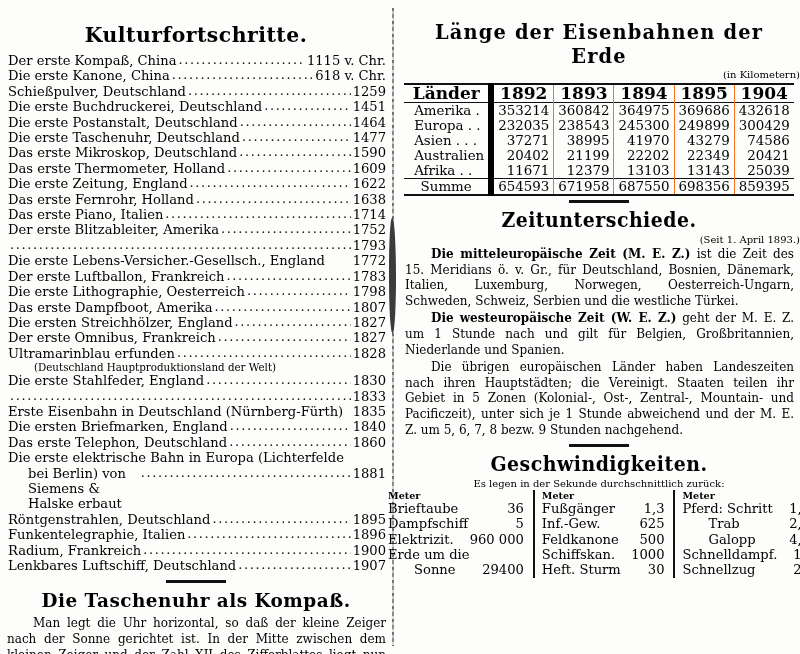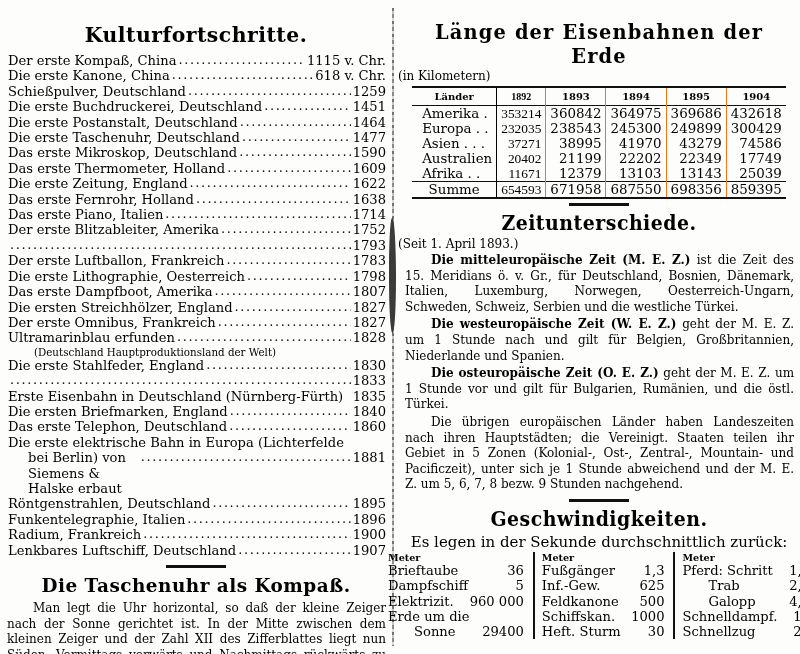--- a/index.html
+++ b/index.html
@@ -29,21 +29,21 @@
   .page{position:absolute;top:0;height:549px;}
   .page-left{left:0;width:392px;}
   .page-right{left:398px;width:402px;}
   h1.sect{
     font-size:21px;font-weight:bold;text-align:center;
     margin:0;letter-spacing:.5px;
     font-family:"DejaVu Serif",serif;
     transform:scaleX(.97);
   }
   h1.sect.wide{font-size:20px;letter-spacing:1.2px;}
-  .subhead{font-size:12px;text-align:left;margin:1px 0 2px 0;}
+  .subhead{font-size:10px;text-align:right;margin:1px 0 2px 0;}
 
   .rule{width:60px;height:3px;background:#111;margin:7px auto 6px auto;}
 
   
   .chron{margin:6px 6px 0 8px;font-size:13.1px;line-height:15.4px;}
   .crow{display:flex;align-items:baseline;white-space:nowrap;}
   .cname{flex:0 0 auto;}
   .cdots{
     flex:1 1 auto;overflow:hidden;margin:0 2px;
     font-size:13px;letter-spacing:1.6px;color:#111;
@@ -64,36 +64,36 @@
 
   
   table.rail{
     border-collapse:collapse;margin:3px auto 0 auto;font-size:13.4px;
     width:352px;
   }
   table.rail th,table.rail td{
     padding:0 4px;text-align:right;white-space:nowrap;line-height:15px;
   }
   table.rail thead th{
-    font-size:10px;font-weight:bold;text-align:center;padding:1px 4px;
+    font-size:17px;font-weight:bold;text-align:center;padding:1px 4px;
   }
   table.rail .lands{text-align:left;padding-left:10px;}
   table.rail thead th.lands{text-align:center;padding-left:4px;}
   .rail-top{border-top:2.5px solid #111;}
   .rail-mid{border-bottom:1px solid #111;}
   .rail-sumtop{border-top:1px solid #111;}
   .rail-bot{border-bottom:2.5px solid #111;}
   table.rail td.sep,table.rail th.sep{
-    border-left:1px solid #000000;box-shadow:-3px 0 0 -2px #111;font-family:Liberation Serif, serif;
+    border-left:6px solid #000000;box-shadow:-3px 0 0 -2px #111;
   }
   table.rail td.v,table.rail th.v{border-left:1px solid #f97316;}
   table.rail tr.sum td{font-weight:normal;}
 
   
-  .speedintro{font-size:15px;text-align:center;margin:2px 0 1px 0;}
+  .speedintro{font-size:10px;text-align:center;margin:2px 0 1px 0;}
   .speeds{display:flex;justify-content:center;margin:0 4px;}
   .scol{padding:0 4px;}
   .scol.b1{border-left:2.5px solid #111;padding-left:7px;margin-left:5px;}
   .scol.b2{border-left:2.5px solid #111;padding-left:7px;margin-left:5px;}
   .smeter{font-size:9.6px;text-align:left;line-height:11px;font-weight:bold;}
   .srow{display:flex;justify-content:space-between;align-items:baseline;
         font-size:13.1px;line-height:15.3px;white-space:nowrap;gap:16px;}
   .srow .sl{text-align:left;}
   .srow .sv{text-align:right;}
   .srow.ind .sl{padding-left:26px;}
@@ -172,20 +172,25 @@
         <div class="crow">
           <span class="cname">Der erste Blitzableiter, Amerika</span>
           <span class="cdots">..........................................................................................</span>
           <span class="cyear">1752</span>
         </div>
         <div class="crow">
           <span class="cdots">..........................................................................................</span>
           <span class="cyear">1793</span>
         </div>
         <div class="crow">
+          <span class="cname">Die erste Lebens-Versicher.-Gesellsch., England</span>
+          <span class="cdots"></span>
+          <span class="cyear">1772</span>
+        </div>
+        <div class="crow">
           <span class="cname">Der erste Luftballon, Frankreich</span>
           <span class="cdots">..........................................................................................</span>
           <span class="cyear">1783</span>
         </div>
         <div class="crow">
           <span class="cname">Die erste Lithographie, Oesterreich</span>
           <span class="cdots">..........................................................................................</span>
           <span class="cyear">1798</span>
         </div>
         <div class="crow">
@@ -311,21 +316,21 @@
             <td class="v">41970</td>
             <td class="v">43279</td>
             <td class="v">74586</td>
           </tr>
           <tr>
             <td class="lands">Australien</td>
             <td class="sep">20402</td>
             <td class="v">21199</td>
             <td class="v">22202</td>
             <td class="v">22349</td>
-            <td class="v">17749</td>
+            <td class="v">20421</td>
           </tr>
           <tr class="rail-sumtop-next">
             <td class="lands">Afrika  . .</td>
             <td class="sep">11671</td>
             <td class="v">12379</td>
             <td class="v">13103</td>
             <td class="v">13143</td>
             <td class="v">25039</td>
           </tr>
           <tr class="sum rail-sumtop rail-bot">
@@ -340,21 +345,20 @@
     </table>
 
     <div class="rule" style="margin-top:4px;"></div>
 
     <h1 class="sect" style="font-size:19.5px;">Zeitunterschiede.</h1>
     <div class="subhead" style="margin-top:2px;">(Seit 1. April 1893.)</div>
 
     <div id="tz-paras">
         <p class="body"><b>Die mitteleuropäische Zeit (M. E. Z.)</b><span> ist die Zeit des 15. Meridians ö. v. Gr., für Deutschland, Bosnien, Dänemark, Italien, Luxemburg, Norwegen, Oesterreich-Ungarn, Schweden, Schweiz, Serbien und die westliche Türkei.</span></p>
         <p class="body"><b>Die westeuropäische Zeit (W. E. Z.)</b><span> geht der M. E. Z. um 1 Stunde nach und gilt für Belgien, Großbritannien, Niederlande und Spanien.</span></p>
-        <p class="body"><b>Die osteuropäische Zeit (O. E. Z.)</b><span> geht der M. E. Z. um 1 Stunde vor und gilt für Bulgarien, Rumänien, und die östl. Türkei.</span></p>
         <p class="body"><span>Die übrigen europäischen Länder haben Landeszeiten nach ihren Hauptstädten; die Vereinigt. Staaten teilen ihr Gebiet in 5 Zonen (Kolonial-, Ost-, Zentral-, Mountain- und Pacificzeit), unter sich je 1 Stunde abweichend und der M. E. Z. um 5, 6, 7, 8 bezw. 9 Stunden nachgehend.</span></p>
       </div>
 
     <div class="rule" style="margin-top:6px;"></div>
 
     <h1 class="sect" style="font-size:19.5px;">Geschwindigkeiten.</h1>
     <div class="speedintro">Es legen in der Sekunde durchschnittlich zurück:</div>
 
     <div class="speeds" id="speed-cols">
         <div class="scol col-w1">

